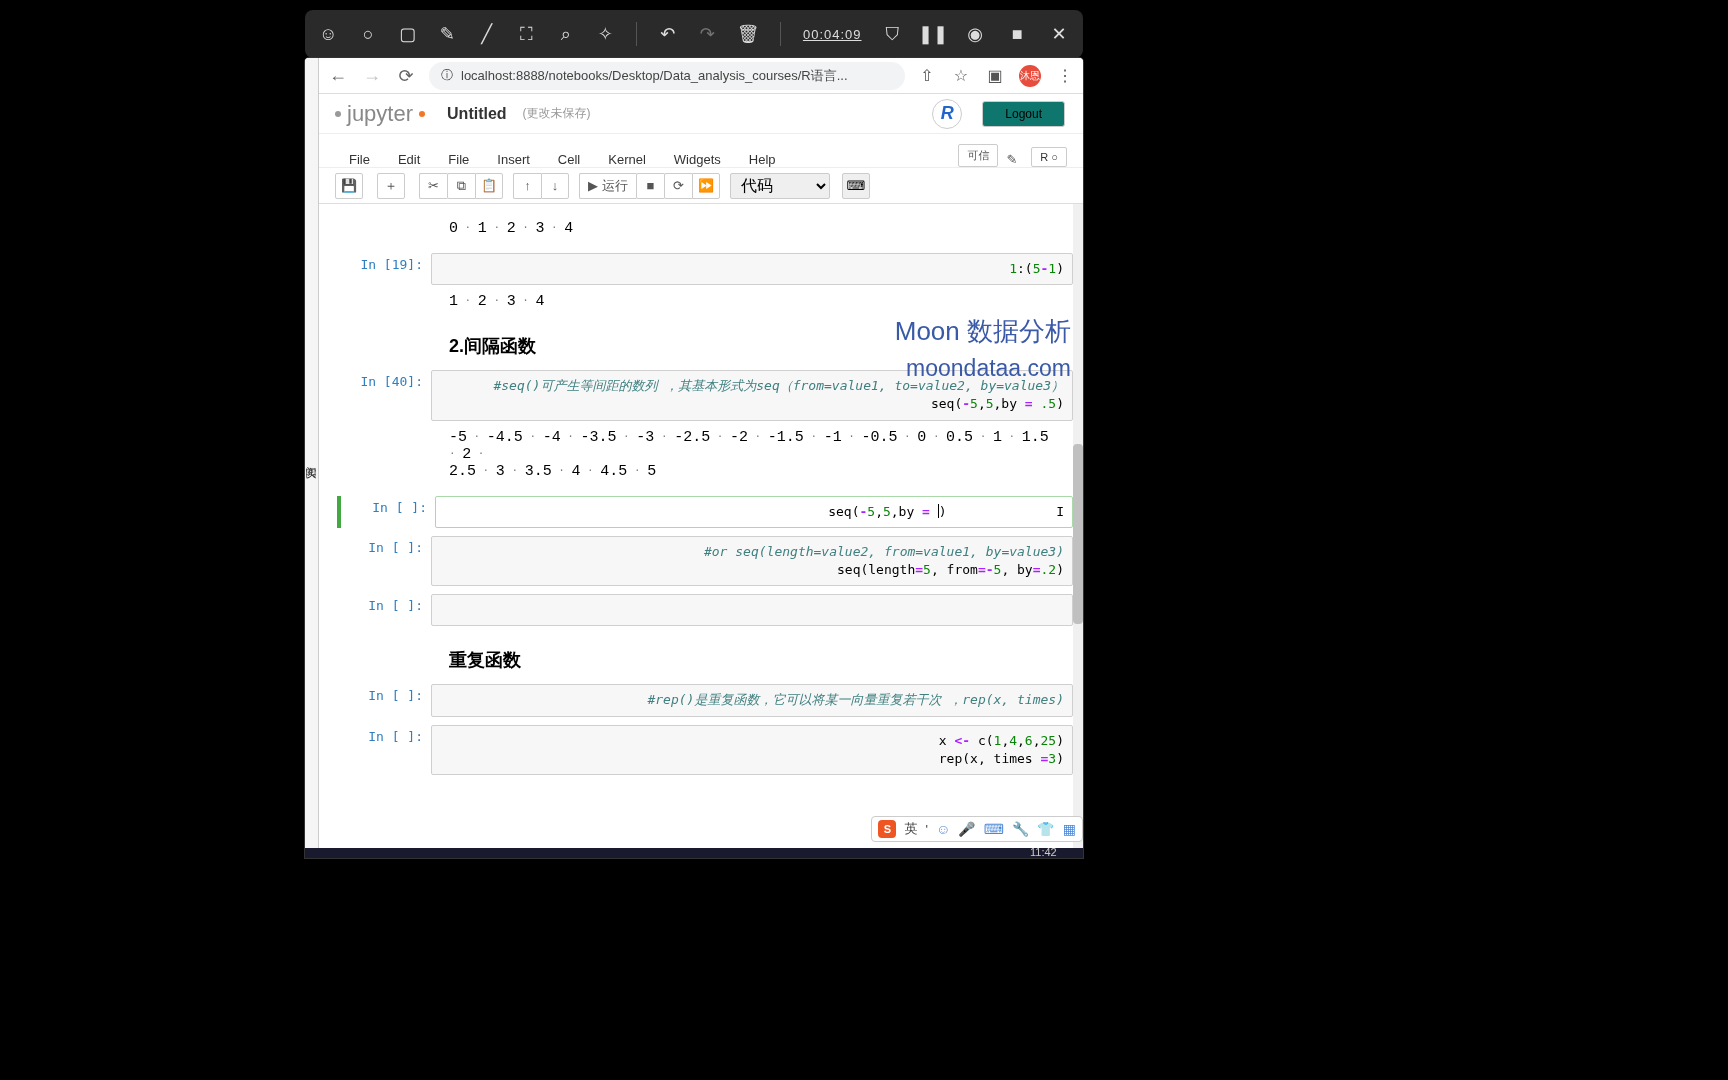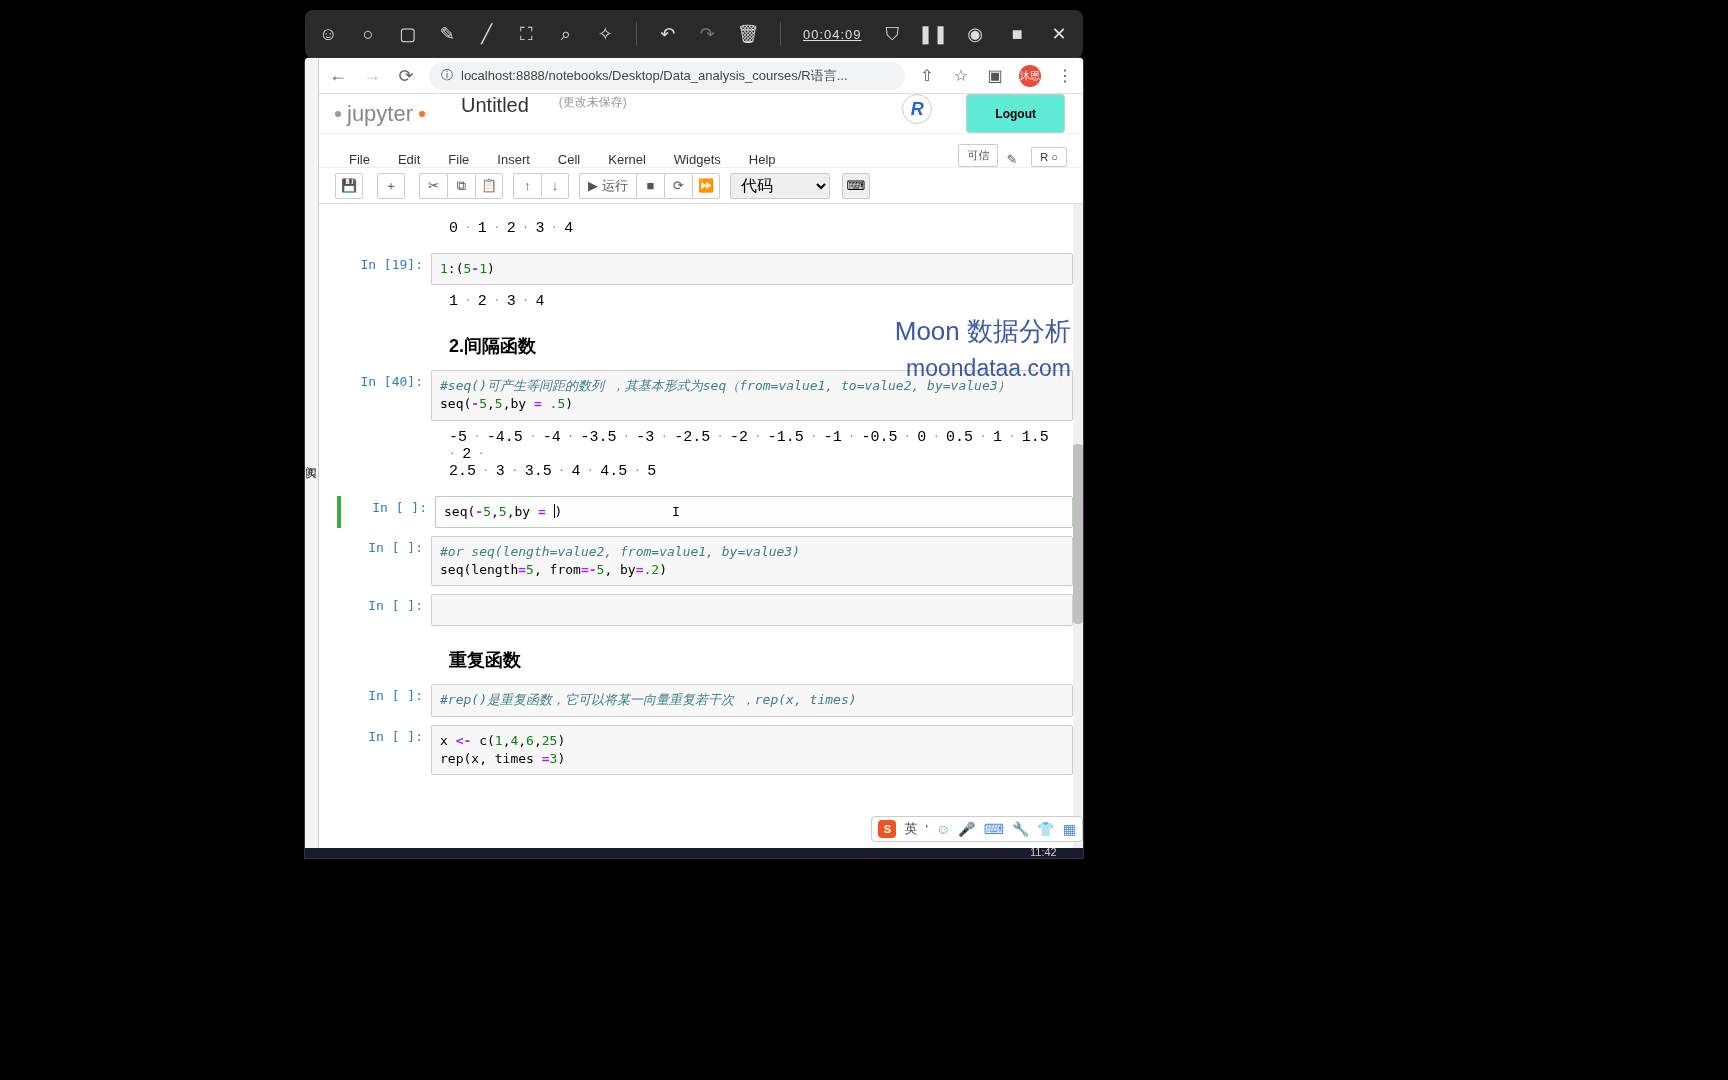--- a/index.html
+++ b/index.html
@@ -19,29 +19,29 @@
   .addr-field { flex: 1; height: 28px; background: #f1f3f4; border-radius: 14px; display: flex; align-items: center; padding: 0 12px; font-size: 13px; color: #444; gap: 8px; }
   .addr-field .lock { font-size: 12px; }
   .addr-right { display: flex; gap: 14px; align-items: center; }
   .addr-right .ic { width: 20px; height: 20px; color: #555; font-size: 16px; display: flex; align-items: center; justify-content: center; }
   .avatar { width: 22px; height: 22px; border-radius: 50%; background: #e74c3c; color: #fff; font-size: 10px; display: flex; align-items: center; justify-content: center; }
   
   
   .left-sliver { position: absolute; left: 0; top: 0; width: 14px; height: 100%; background: #f5f5f5; border-right: 1px solid #ccc; color: #333; font-size: 11px; writing-mode: vertical-rl; text-align: center; overflow: hidden; }
   
   
-  .jup-header { height: 40px; display: flex; padding: 0 18px 0 30px; gap: 24px; border-bottom: 1px solid #eee; }
+  .jup-header { height: 40px; display: flex; align-items: center; padding: 0 18px 0 30px; gap: 10px; border-bottom: 1px solid #eee; }
   .jup-logo { display: flex; align-items: center; gap: 6px; }
   .jup-logo .circ { width: 6px; height: 6px; border-radius: 50%; background: #999; }
   .jup-logo-text { font-size: 22px; color: #888; font-family: "Helvetica Neue", sans-serif; }
-  .jup-title { font-size: 20px; color: #333; margin-left: 12px; }
+  .jup-title { font-size: 16px; color: #333; margin-left: 12px; font-weight: bold; }
   .jup-save { font-size: 12px; color: #999; margin-left: 6px; }
   .jup-header .spacer { flex: 1; }
   .kernel-logo { width: 30px; height: 30px; border-radius: 50%; background: #fff; border: 1px solid #ccc; display: flex; align-items: center; justify-content: center; color: #2266cc; font-weight: bold; font-style: italic; font-size: 18px; }
-  .logout-btn { padding: 5px 28px; border: 1px solid #ccc; border-radius: 3px; font-size: 12px; background: #5eead4; font-weight: bold; }
+  .logout-btn { padding: 5px 22px; border: 1px solid #ccc; border-radius: 3px; font-size: 12px; background: #0f766e; }
   
   
   .menu-bar { height: 34px; display: flex; align-items: flex-end; padding: 0 16px 0 30px; gap: 0; border-bottom: 1px solid #eee; font-size: 13px; color: #333; }
   .menu-bar .mi { padding: 0 14px; cursor: default; }
   .menu-bar .spacer { flex: 1; }
   .trusted { border: 1px solid #ccc; padding: 3px 8px; font-size: 11px; border-radius: 2px; color: #555; }
   .pencil { padding: 0 8px; color: #555; }
   .kernel-ind { border: 1px solid #ccc; padding: 3px 8px; font-size: 11px; border-radius: 2px; margin-left: 6px; }
   
   
@@ -54,21 +54,21 @@
   .tb-select { height: 26px; border: 1px solid #ccc; border-radius: 2px; font-size: 16px; padding: 0 6px; width: 100px; }
   .tb-keyboard { width: 28px; height: 26px; border: 1px solid #ccc; border-radius: 2px; display: flex; align-items: center; justify-content: center; font-size: 13px; margin-left: 8px; }
   
   
   .nb-area { position: absolute; left: 14px; top: 146px; right: 0; bottom: 0; overflow: hidden; background: #fff; padding: 0 6px 0 0; }
   .nb-scroll { position: absolute; right: 0; top: 0; width: 10px; height: 100%; background: #f0f0f0; }
   .nb-thumb { position: absolute; right: 0; top: 240px; width: 10px; height: 180px; background: #c0c0c0; border-radius: 4px; }
   
   .cell-wrap { display: flex; margin: 2px 4px 2px 18px; }
   .prompt { width: 94px; text-align: right; padding: 4px 8px 0 0; font-family: monospace; font-size: 13px; color: #307fc1; flex-shrink: 0; }
-  .input-area { flex: 1; border: 1px solid #cfcfcf; border-radius: 2px; background: #f7f7f7; padding: 6px 8px; font-family: monospace; font-size: 13px; line-height: 1.4; position: relative; }
+  .input-area { flex: 1; border: 1px solid #cfcfcf; border-radius: 2px; background: #f7f7f7; padding: 6px 8px; font-family: monospace; font-size: 13px; line-height: 1.4; position: relative; text-align: right; }
   .input-area.code { background: #f7f7f7; }
   .cell-wrap.selected { border-left: 4px solid #42a842; padding-left: 0; }
   .cell-wrap.selected .input-area { border: 1px solid #a9d8a9; background: #fff; }
   
   .output-area { padding: 6px 8px 8px 112px; font-family: Liberation Mono, monospace; font-size: 15px; color: #000; margin: 2px 10px 8px 18px; }
   .output-area .dot { color: #777; font-size: 11px; vertical-align: 2px; }
   
   .md-heading { padding: 6px 8px 8px 112px; font-weight: 600; font-size: 18px; color: #000; margin: 10px 10px 4px 18px; }
   
   

